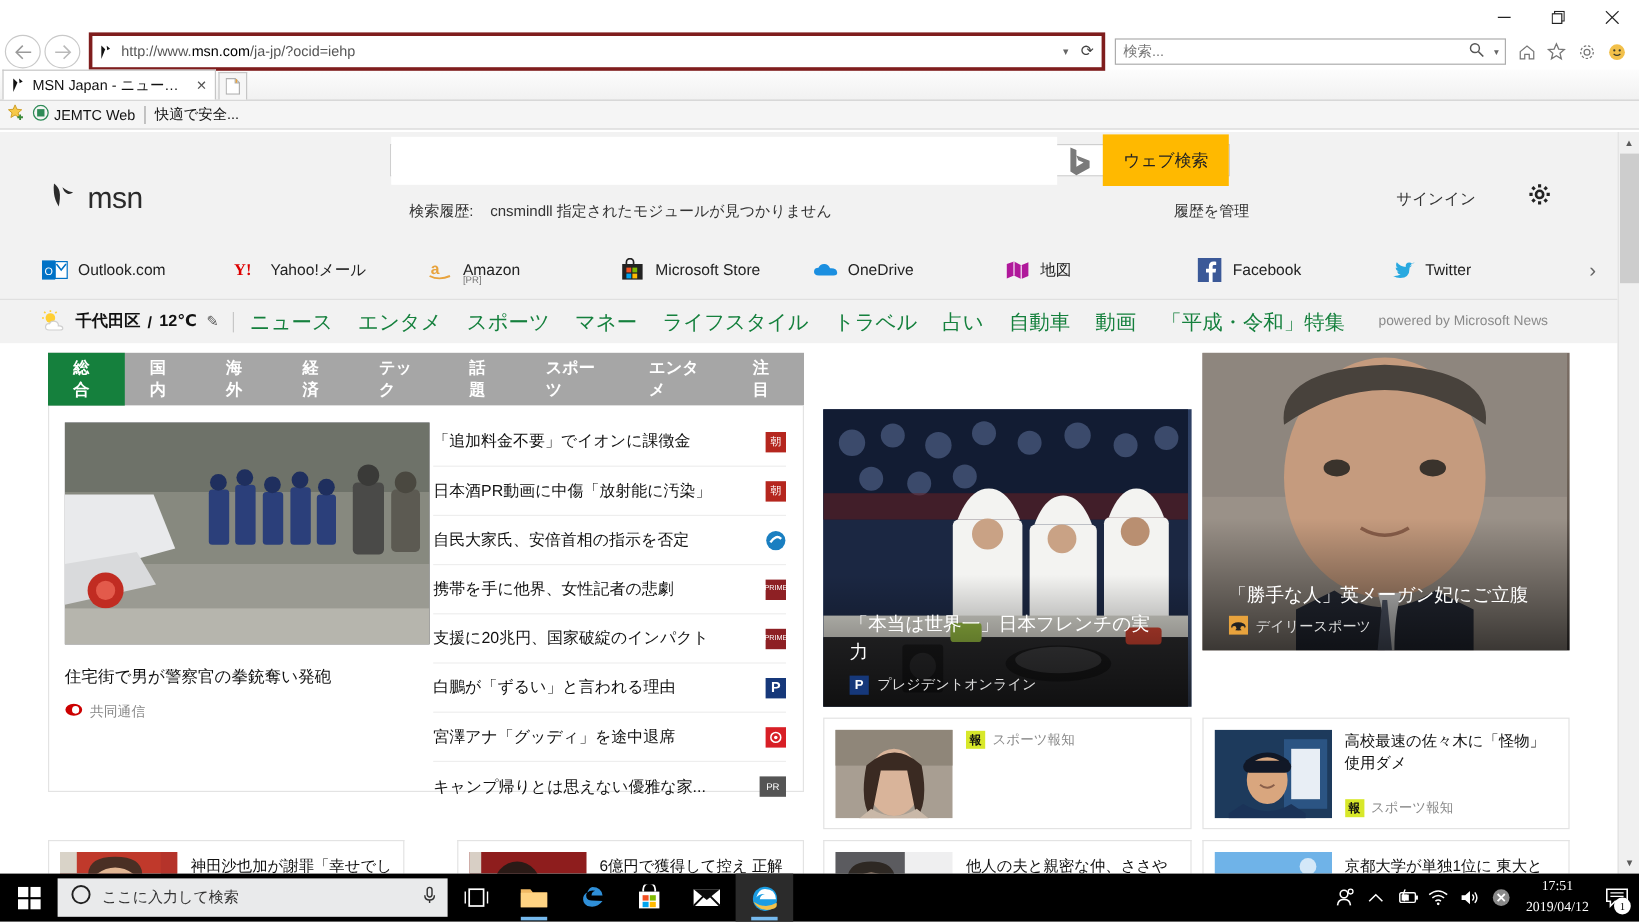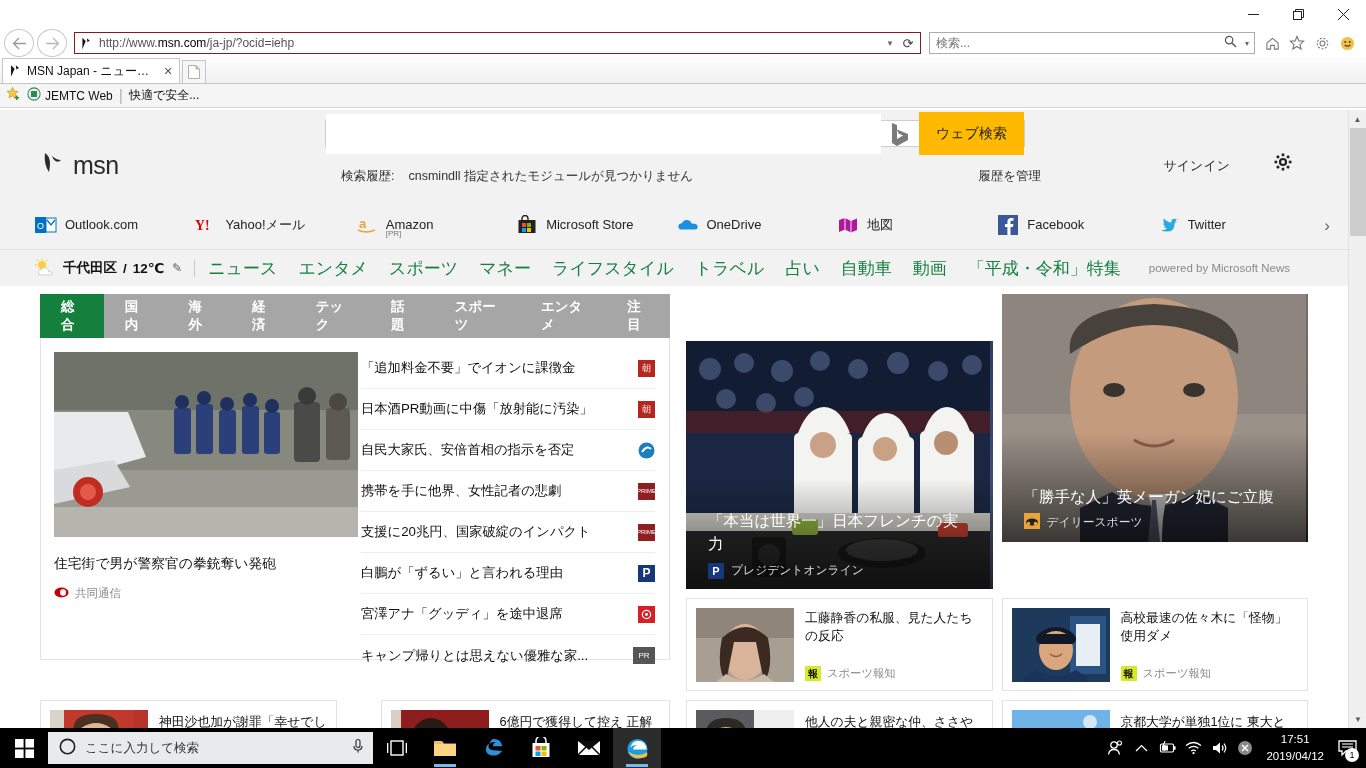--- a/index.html
+++ b/index.html
@@ -13,21 +13,21 @@
   
   #ie-window { width: 1366px; height: 728px; background: #ffffff; position: relative; }
 
   .titlebar { height: 28px; background:#ffffff; display:flex; justify-content:flex-end; align-items:flex-start; }
   .winbtn { width:45px; height:28px; display:flex; align-items:center; justify-content:center; color:#222; font-size:13px; }
 
   .navbar { height: 30px; display:flex; align-items:center; padding: 0 8px 0 4px; background:#fff; }
   .navarrow { width:30px; height:28px; border-radius:50%; border:1px solid #c9c9c9; display:flex; align-items:center;
               justify-content:center; color:#9a9a9a; font-size:17px; margin-right:3px; background:#fff; }
   .navarrow.fwd { color:#b9b9b9; }
-  .addrbar { flex:1; height:22px; border:1px solid #7f1d1d; background:#fff; display:flex; align-items:center;
+  .addrbar { flex:1; height:32px; border:3px solid #7f1d1d; background:#fff; display:flex; align-items:center;
              padding: 0 2px 0 0; margin-left:4px; min-width:0; }
   .addr-ie-logo { width:22px; height:20px; display:flex; align-items:center; justify-content:center; }
   .addr-url { flex:1; font-size:12px; color:#555; white-space:nowrap; overflow:hidden; padding-left:2px; }
   .addr-url b { color:#000; font-weight:normal; }
   .addr-caret { width:16px; text-align:center; color:#666; font-size:9px; }
   .addr-refresh { width:20px; text-align:center; color:#444; font-size:13px; }
   .searchbar { width:326px; height:22px; border:1px solid #adadad; background:#fff; display:flex; align-items:center;
                margin-left:8px; }
   .searchbar input { border:0; outline:0; flex:1; font-size:12px; color:#333; padding-left:6px; height:18px;
                      font-family:"Liberation Sans", sans-serif; background:transparent; }
@@ -157,21 +157,21 @@
   #taskbar { position:absolute; left:0; top:728px; width:1366px; height:40px; background:#000000;
              display:flex; align-items:center; }
   .tb-start { width:48px; height:40px; display:flex; align-items:center; justify-content:center; }
   .tb-search { width:325px; height:32px; background:#e9eaeb; display:flex; align-items:center; gap:9px;
                padding:0 8px 0 11px; }
   .tb-search-txt { flex:1; font-size:12.5px; color:#333; }
   .tb-btn { width:48px; height:40px; display:flex; align-items:center; justify-content:center; position:relative; }
   .tb-btn.active { background:#2b2b2b; }
   .tb-btn.running::after { content:""; position:absolute; bottom:1px; left:13px; width:22px; height:3px;
                            background:#76b9ed; }
-  .tray { margin-left:auto; display:flex; align-items:center; height:40px; padding-right:4px; }
+  .tray { margin-left:auto; display:flex; align-items:center; height:40px; padding-right:4px;font-family:Liberation Serif, serif; }
   .tray-ico { width:26px; height:40px; display:flex; align-items:center; justify-content:center; color:#fff;
               font-size:13px; }
   .tray-clock { text-align:center; color:#fff; font-size:11.5px; line-height:1.45; padding:0 8px; }
   .tray-action { width:30px; height:40px; display:flex; align-items:center; justify-content:center; position:relative; }
   .badge-count { position:absolute; right:3px; bottom:6px; width:14px; height:14px; border-radius:50%;
                  background:#fff; color:#000; font-size:9px; display:flex; align-items:center; justify-content:center; }
 </style>
 </head>
 <body>
 
@@ -657,21 +657,20 @@
               <div class="mini-img">
                 <svg width="98" height="74" viewBox="0 0 98 74">
                     <rect width="98" height="74" fill="#a89e92"></rect>
                     <rect width="98" height="30" fill="#8f8679"></rect>
                     <ellipse cx="49" cy="44" rx="22" ry="28" fill="#d9b49a"></ellipse>
                     <path d="M26 30 q24 -22 46 0 q6 30 -4 44 l-8 -40 h-22 l-8 40 q-10 -14 -4 -44 z" fill="#3a2a22"></path>
                     <path d="M30 66 q19 12 38 0 l10 8 v4 h-58 v-4 z" fill="#c9b8a8"></path>
                   </svg>
               </div>
               <div class="mini-body">
-                <div class="mini-title">工藤静香の私服、見た人たちの反応</div>
                 <div class="mini-src">
                   <span style="background:#d8e82a;color:#111;width:16px;height:15px;display:flex;align-items:center;justify-content:center;font-size:10px;font-weight:bold;">報</span>
                   <span>スポーツ報知</span>
                 </div>
               </div>
             </div>
             <div class="mini">
               <div class="mini-img">
                 <svg width="98" height="74" viewBox="0 0 98 74">
                     <rect width="98" height="74" fill="#1d3a5c"></rect>

